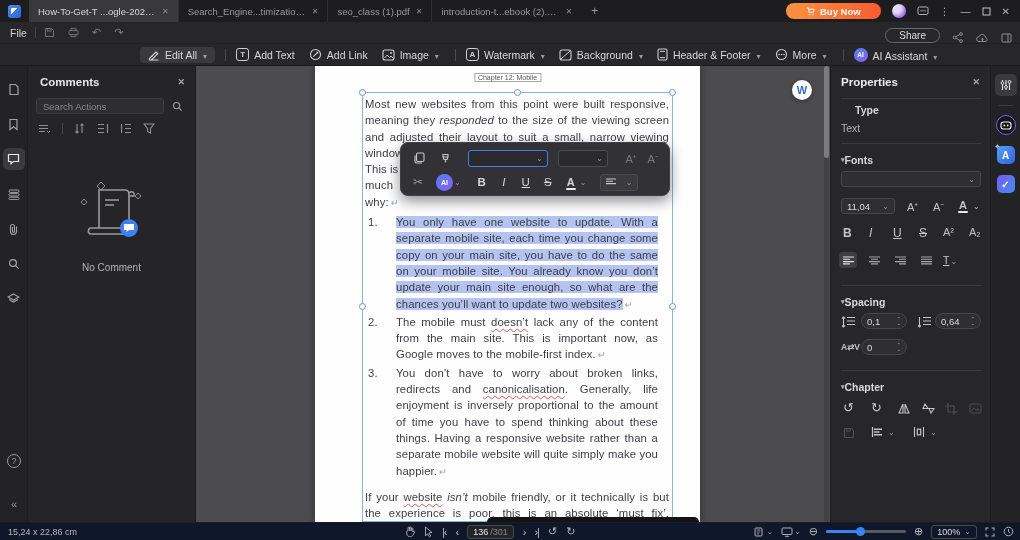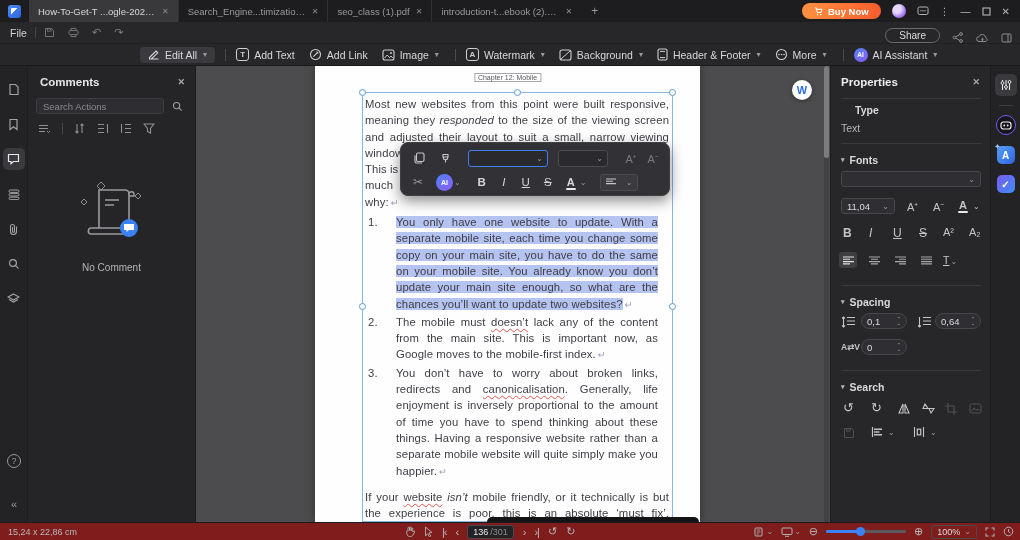--- a/index.html
+++ b/index.html
@@ -13,38 +13,38 @@
   .logo{width:13px;height:13px;border-radius:3px;margin:0 8px;background:linear-gradient(135deg,#4d8df7,#2b64e0);position:relative;flex:none}
   .logo::after{content:"";position:absolute;left:3px;top:3px;width:7px;height:7px;background:linear-gradient(135deg,#fff 45%,transparent 46%);border-radius:1px}
   .tab-strip{display:flex;height:100%;align-items:stretch}
   .tab{display:flex;align-items:center;gap:6px;padding:0 9px;max-width:150px;font-size:9.5px;color:#9a9a9d;position:relative}
   .tab+.tab{border-left:1px solid #303033}
   .tab.active{background:#39393c;color:#d8d8da;border-left:none;border-radius:0}
   .tab-label{white-space:nowrap;overflow:hidden;text-overflow:ellipsis;max-width:118px}
   .tab-close{font-size:8px;color:#8b8b8e;flex:none}
   .newtab{font-size:12px;color:#9a9a9d;margin-left:10px}
   .tb-right{margin-left:auto;display:flex;align-items:center;gap:11px;padding-right:10px}
-  .buynow{display:flex;align-items:center;gap:5px;height:16px;padding:0 12px;border-radius:9px;background:linear-gradient(90deg,#ff9240,#f95c2d);color:#fff;font-size:9.5px;font-weight:bold}
+  .buynow{display:flex;align-items:center;gap:5px;height:16px;padding:0 20px;border-radius:9px;background:linear-gradient(90deg,#ff9240,#f95c2d);color:#fff;font-size:9.5px;font-weight:bold}
   .avatar{width:14px;height:14px;border-radius:50%;background:radial-gradient(circle at 35% 35%,#e8d9fb 0 30%,#9d6df0 70%);flex:none}
   .win-glyph{font-size:10px;color:#b5b5b8}
 
   
   .menubar{position:absolute;left:0;top:22px;width:100%;height:22px;background:#27272a;border-bottom:1px solid #202023;display:flex;align-items:center;color:#d2d2d4;font-size:10.5px}
   .file-label{margin-left:10px}
   .vsep{width:1px;height:11px;background:#454548;margin:0 8px}
   .mb-icons{display:flex;gap:13px;align-items:center;opacity:.75}
   .menus{position:absolute;left:287px;top:0;height:100%;display:flex;gap:21px;align-items:center}
   .menu-item{height:100%;display:flex;align-items:center;color:#d2d2d4}
   .menu-item.active{color:#3b82f6;box-shadow:inset 0 -2px 0 #3b82f6;font-weight:bold}
   .mb-right{position:absolute;right:8px;top:0;height:100%;display:flex;align-items:flex-end;gap:12px}
   .share-btn{border:1px solid #6a6a6e;border-radius:10px;padding:1px 13px;font-size:10px;color:#dcdcde}
 
   
   .ribbon{position:absolute;left:0;top:44px;width:100%;height:22px;background:#27272a;border-bottom:1px solid #1a1a1d;display:flex;align-items:center;font-size:10.5px;color:#d8d8da}
-  .rb-item{display:flex;align-items:center;gap:5px;margin-right:14px}
+  .rb-item{display:flex;align-items:flex-end;gap:5px;margin-right:14px}
   .rb-pill{background:#3a3a3e;border-radius:4px;padding:2px 8px;margin-left:140px;margin-right:8px}
   .chev{font-size:8px;color:#9a9a9d;margin-left:1px}
   .rb-sep{width:1px;height:12px;background:#4a4a4d;margin:0 10px 0 2px}
   .sq-ico{width:13px;height:13px;border:1.2px solid #cfcfd2;border-radius:3px;display:flex;align-items:center;justify-content:center;font-size:8px;color:#cfcfd2;font-weight:bold}
   .ai-badge{width:14px;height:14px;border-radius:50%;background:linear-gradient(135deg,#4f82f8,#8b5cf6);color:#fff;font-size:6.5px;font-weight:bold;display:flex;align-items:center;justify-content:center}
 
   
   .rail-left{position:absolute;left:0;top:66px;width:28px;height:456px;background:#232326;border-right:1px solid #1d1d20;display:flex;flex-direction:column;align-items:center;padding-top:12px;gap:13px}
   .rail-btn{width:22px;height:22px;border-radius:5px;display:flex;align-items:center;justify-content:center;color:#a2a2a5}
   .rail-btn.active{background:#3a3a3e;color:#e8e8ea}
@@ -90,40 +90,40 @@
   .dd.focus{border-color:#3f7fe8}
   .fmt{font-size:11.5px;color:#d6d6d8;width:22px;text-align:center}
   .dim{opacity:.42}
   .uA{position:relative;font-size:11px;color:#d6d6d8;font-weight:bold}
   .uA::after{content:"";position:absolute;left:-1px;right:-1px;bottom:-2px;height:2.5px;background:#e8e8ea;border-radius:1px}
 
   
   .panel-right{position:absolute;left:830px;top:66px;width:160px;height:456px;background:#27272a;border-left:1px solid #1d1d20;color:#d5d5d7;font-size:10.5px}
   .pr-head{display:flex;justify-content:space-between;align-items:center;padding:10px 10px 0 10px;font-size:11.5px;font-weight:bold;color:#ececee}
   .pr-div{position:absolute;left:10px;width:140px;height:1px;background:#3a3a3e}
-  .sec-label{position:absolute;left:10px;display:flex;align-items:center;gap:5px;font-weight:bold;color:#d9d9db;font-size:10.5px}
+  .sec-label{position:absolute;left:10px;display:flex;align-items:center;font-weight:bold;color:#d9d9db;font-size:10.5px}
   .caret{font-size:7px;color:#b5b5b8}
   .inp{position:absolute;height:16px;background:#2f2f33;border:1px solid #47474b;border-radius:8px;display:flex;align-items:center;font-size:9.5px;color:#dddddf;padding:0 5px;justify-content:space-between}
   .stepper{display:flex;flex-direction:column;line-height:4px;font-size:5.5px;color:#9a9a9d}
   .pr-ico{position:absolute;color:#c4c4c7}
   .alignbox{width:18px;height:16px;border-radius:3px;display:flex;align-items:center;justify-content:center}
   .alignbox.active{background:#3e3e43}
 
   
   .rail-right{position:absolute;left:990px;top:66px;width:30px;height:456px;background:#232326;border-left:1px solid #1d1d20;display:flex;flex-direction:column;align-items:center;padding-top:8px}
   .rr-pill{width:22px;height:22px;background:#3a3a3e;border-radius:5px;display:flex;align-items:center;justify-content:center;color:#e6e6e8}
   .rr-div{width:14px;height:1px;background:#3d3d41;margin:9px 0}
   .robot{width:20px;height:20px;border-radius:50%;background:#151518;border:1.5px solid #7a5cf0;display:flex;align-items:center;justify-content:center;margin-bottom:11px}
   .gsq{width:18px;height:18px;border-radius:5px;color:#fff;font-size:10px;font-weight:bold;display:flex;align-items:center;justify-content:center;margin-bottom:11px;position:relative}
   .gsq.translate{background:linear-gradient(135deg,#55a2f5,#2f62e0)}
   .gsq.check{background:linear-gradient(135deg,#7a5cf0,#3f8cf2)}
   .gsq .spark{position:absolute;left:-2px;top:-3px;font-size:7px;color:#9ec7ff}
 
   
-  .statusbar{position:absolute;left:0;bottom:0;width:100%;height:18px;background:#7f1d1d;border-top:1px solid #1c1c1f;color:#b8b8bb;font-size:9px;display:flex;align-items:center}
+  .statusbar{position:absolute;left:0;bottom:0;width:100%;height:18px;background:#0f172a;border-top:1px solid #1c1c1f;color:#b8b8bb;font-size:9px;display:flex;align-items:center}
   .sb-left{margin-left:8px}
   .sb-center{position:absolute;left:405px;display:flex;align-items:center;gap:9px}
   .pagebox{border:1px solid #4a4a4e;border-radius:3px;padding:1px 5px;display:flex;gap:2px;background:#232325}
   .pb-cur{color:#e8e8ea}.pb-tot{color:#8a8a8d}
   .sb-right{position:absolute;right:6px;display:flex;align-items:center;gap:8px}
   .zoombox{border:1px solid #4a4a4e;border-radius:3px;padding:1px 5px;display:flex;gap:3px;align-items:center;color:#dcdcde}
   .ztrack{width:80px;height:3px;background:#5a5a5e;border-radius:2px;position:relative}
   .zfill{position:absolute;left:0;top:0;height:3px;width:34px;background:#3b82f6;border-radius:2px}
   .zthumb{position:absolute;left:30px;top:-3px;width:9px;height:9px;border-radius:50%;background:#3b82f6}
   .navg{font-size:11px;color:#b8b8bb;letter-spacing:-1px}
@@ -594,21 +594,21 @@
       <span>0</span>
       <span class="stepper">
           <span>⌃</span>
           <span>⌄</span>
         </span>
     </div>
 
     <div class="pr-div" style="top:304px"></div>
     <div class="sec-label" style="top:315px">
       <span class="caret">▾</span>
-      <span>Search</span>
+      <span>Chapter</span>
     </div>
     <span class="pr-ico" style="left:12px;top:334px;font-size:13px">↺</span>
     <span class="pr-ico" style="left:40px;top:334px;font-size:13px">↻</span>
     <span class="pr-ico" style="left:66px;top:337px">
         <svg width="14" height="11" viewBox="0 0 14 11">
           <path d="M6 1 2 10h4zM8 1l4 9H8z" fill="none" stroke="#c4c4c7" stroke-width="1.1"></path>
         </svg>
       </span>
     <span class="pr-ico" style="left:90px;top:337px">
         <svg width="14" height="11" viewBox="0 0 14 11">

